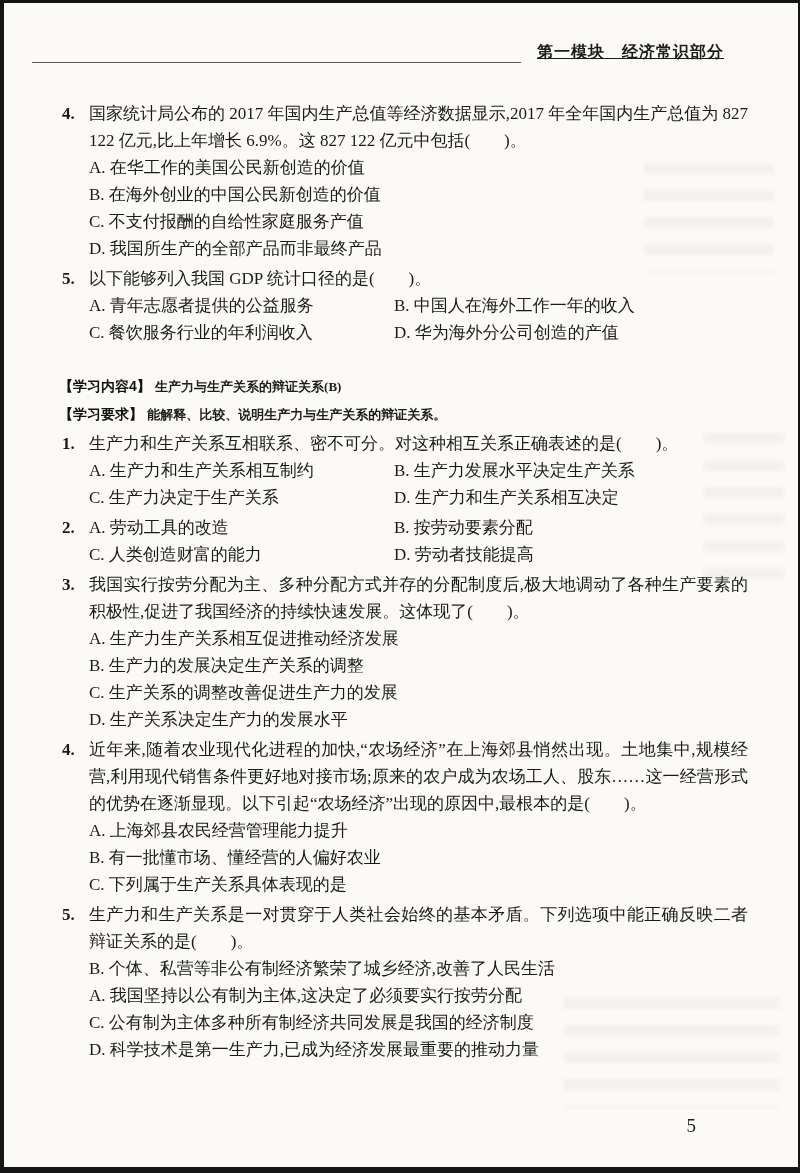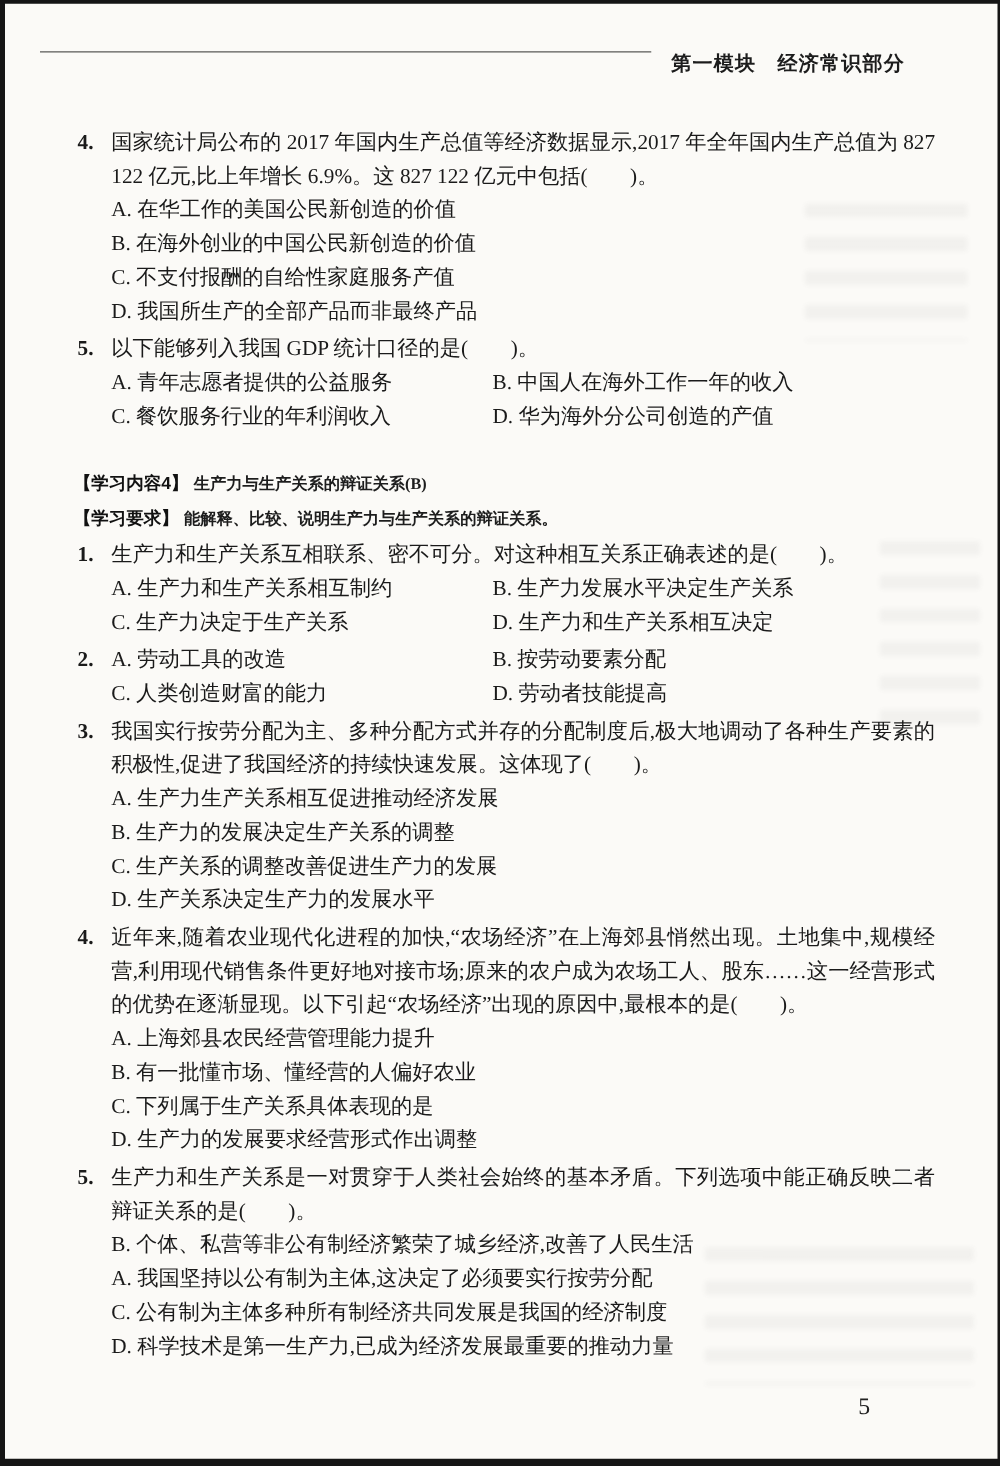--- a/index.html
+++ b/index.html
@@ -13,21 +13,21 @@
     box-sizing:border-box;
     background:#fbfaf7;
     border-style:solid;border-color:#151515;
     border-width:3px 2px 6px 4px;
     overflow:hidden;
     color:#1a1a1a;
   }
   
   .running-head{
     position:absolute;top:38px;left:28px;right:0;height:22px;
-    display:flex;align-items:flex-start;
+    display:flex;align-items:flex-end;text-decoration:underline;
   }
   .head-rule{flex:1;border-top:1.6px solid #5a5a58;height:0;}
   .head-title{
     margin:0 14px 0 16px;
     font-family:"Liberation Sans","DejaVu Sans",sans-serif;
     font-weight:bold;font-size:16px;letter-spacing:1px;color:#1c1c1c;
     white-space:nowrap;
   }
   .head-triple{width:62px;margin-right:-2px;}
   .head-triple .tl{border-top:1.6px solid #4a4a48;height:0;margin:3.5px 0;}
@@ -157,21 +157,20 @@
         </div>
       </div>
 
       <div class="question">
         <span class="q-num">4.</span>
         <p class="q-text">近年来,随着农业现代化进程的加快,“农场经济”在上海郊县悄然出现。土地集中,规模经营,利用现代销售条件更好地对接市场;原来的农户成为农场工人、股东……这一经营形式的优势在逐渐显现。以下引起“农场经济”出现的原因中,最根本的是(　　)。</p>
         <div class="options">
           <p>A. 上海郊县农民经营管理能力提升</p>
           <p>B. 有一批懂市场、懂经营的人偏好农业</p>
           <p>C. 下列属于生产关系具体表现的是</p>
-          <p>D. 生产力的发展要求经营形式作出调整</p>
         </div>
       </div>
 
       <div class="question">
         <span class="q-num">5.</span>
         <p class="q-text">生产力和生产关系是一对贯穿于人类社会始终的基本矛盾。下列选项中能正确反映二者辩证关系的是(　　)。</p>
         <div class="options">
           <p>B. 个体、私营等非公有制经济繁荣了城乡经济,改善了人民生活</p>
           <p>A. 我国坚持以公有制为主体,这决定了必须要实行按劳分配</p>
           <p>C. 公有制为主体多种所有制经济共同发展是我国的经济制度</p>

